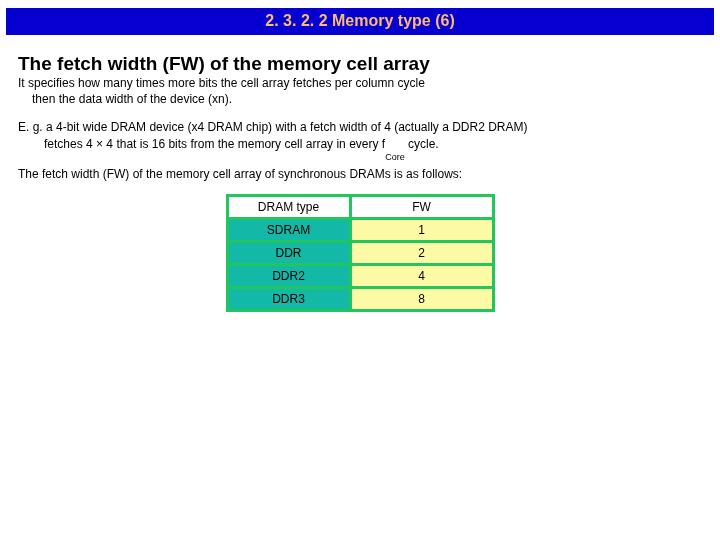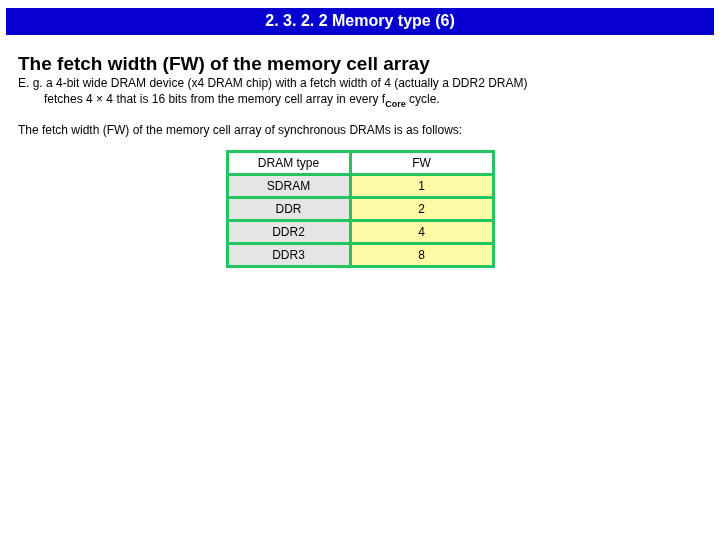--- a/index.html
+++ b/index.html
@@ -7,21 +7,21 @@
     padding: 0;
     width: 720px;
     height: 540px;
     font-family: Verdana, Arial, sans-serif;
     background: #fff;
     color: #000;
     font-size: 12px;
   }
   .title-bar {
     background: #0500d0;
-    color: #ffffff;
+    color: #fdba74;
     font-weight: bold;
     font-size: 16px;
     text-align: center;
     padding: 4px 0 5px 0;
     margin: 8px 6px 0 6px;
   }
   .content {
     padding: 12px 18px 0 18px;
   }
   .heading {
@@ -39,22 +39,21 @@
     display: block;
   }
   .indent-cont2 {
     padding-left: 26px;
     display: block;
   }
   .sub {
     font-size: 9px;
     vertical-align: sub;
     position: relative;
-    top: 0;
-    font-weight: bold;
+    top: 9px;
   }
   .tbl-wrap {
     margin-top: 10px;
     display: flex;
     justify-content: center;
   }
   table.fw {
     border-collapse: collapse;
     font-size: 12px;
   }
@@ -63,35 +62,39 @@
     text-align: center;
     padding: 3px 0;
   }
   table.fw th {
     font-weight: normal;
     background: #fff;
   }
   table.fw th.type-col { width: 120px; }
   table.fw th.fw-col   { width: 140px; margin-left: 28px; }
   table.fw td.type-cell {
-    background: #e5e5e5;
+    background: #14b8a6;
   }
   table.fw td.fw-cell {
     background: #fdfaa5;
   }
 </style>
 </head>
 <body>
 
 <div class="title-bar">2. 3. 2. 2 Memory type (6)</div>
 
 <div class="content">
 
   <div class="heading">The fetch width (FW) of the memory cell array</div>
 
+  <div class="para">
+    <span>It specifies how many times more bits the cell array fetches per column cycle</span><br>
+    <span class="indent-cont">then the data width of the device (xn).</span>
+  </div>
 
   <div class="para">
     <span>E. g. a 4-bit wide DRAM device (x4 DRAM chip) with a fetch width of 4 (actually a DDR2 DRAM)</span><br>
     <span class="indent-cont2">
       <span>fetches 4 × 4 that is 16 bits from the memory cell array in every f</span><span class="sub">Core</span><span> cycle.</span>
     </span>
   </div>
 
   <div class="para">The fetch width (FW) of the memory cell array of synchronous DRAMs is as follows:</div>
 

